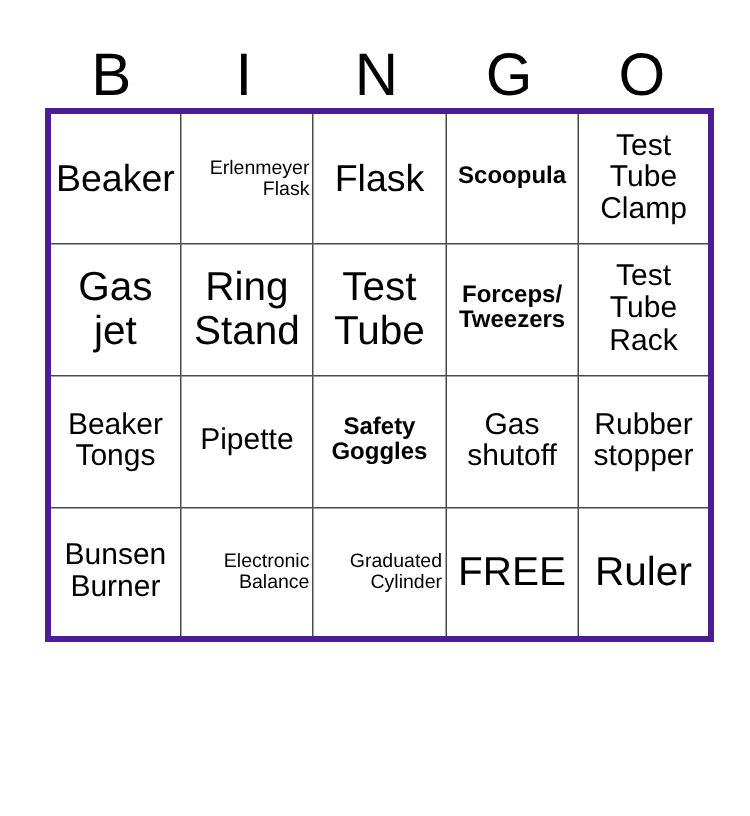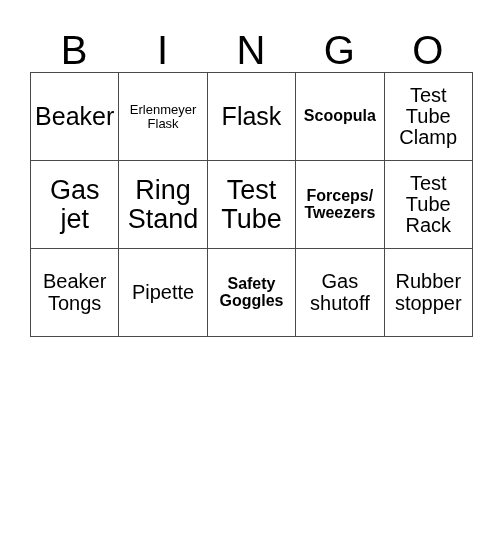--- a/index.html
+++ b/index.html
@@ -40,21 +40,21 @@
     letter-spacing: 0;
     padding-bottom: 2px;
     box-sizing: border-box;
   }
 
   
   .bingo-grid {
     width: 442px;
     border-collapse: collapse;
     table-layout: fixed;
-    border: 1px solid #4c1d95;
+    border: 4px solid #4c1d95;
     box-sizing: border-box;
   }
   .bingo-grid td {
     border: 1px solid #4a4a4a;
     width: 88.4px;
     height: 88px;
     text-align: center;
     vertical-align: middle;
     padding: 1px 2px;
     box-sizing: border-box;
@@ -64,21 +64,21 @@
     display: block;
     line-height: 1.06;
     word-wrap: break-word;
   }
 
   
   .sz-xl   { font-size: 27px; }
   .sz-lg   { font-size: 25px; }
   .sz-md   { font-size: 20px; }
   .sz-sm   { font-size: 16px; font-weight: bold; }
-  .sz-xs   { font-size: 13px; }
+  .sz-xs   { font-size: 13px; text-align: right; }
   .sz-xxs  { font-size: 11px; }
 </style>
 </head>
 <body>
 
 <div class="card">
 
   <div class="bingo-header">
     <div class="letter">B</div>
     <div class="letter">I</div>
@@ -133,16 +133,33 @@
         <td>
             <span class="cell-text sz-sm">Safety<br>Goggles</span>
           </td>
         <td>
             <span class="cell-text sz-md">Gas<br>shutoff</span>
           </td>
         <td>
             <span class="cell-text sz-md">Rubber<br>stopper</span>
           </td>
       </tr>
+      <tr>
+        <td>
+            <span class="cell-text sz-md">Bunsen<br>Burner</span>
+          </td>
+        <td>
+            <span class="cell-text sz-xs">Electronic<br>Balance</span>
+          </td>
+        <td>
+            <span class="cell-text sz-xs">Graduated<br>Cylinder</span>
+          </td>
+        <td>
+            <span class="cell-text sz-xl">FREE</span>
+          </td>
+        <td>
+            <span class="cell-text sz-xl">Ruler</span>
+          </td>
+      </tr>
     </tbody>
   </table>
 
 </div>
 
 </body></html>

